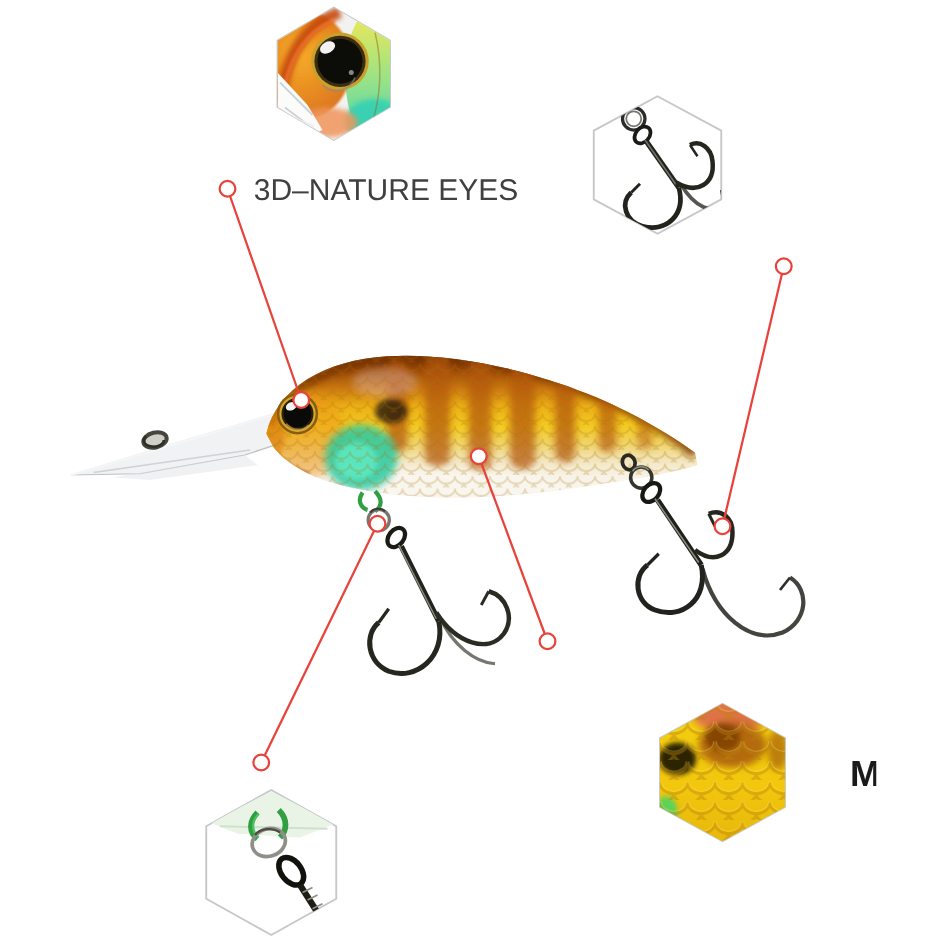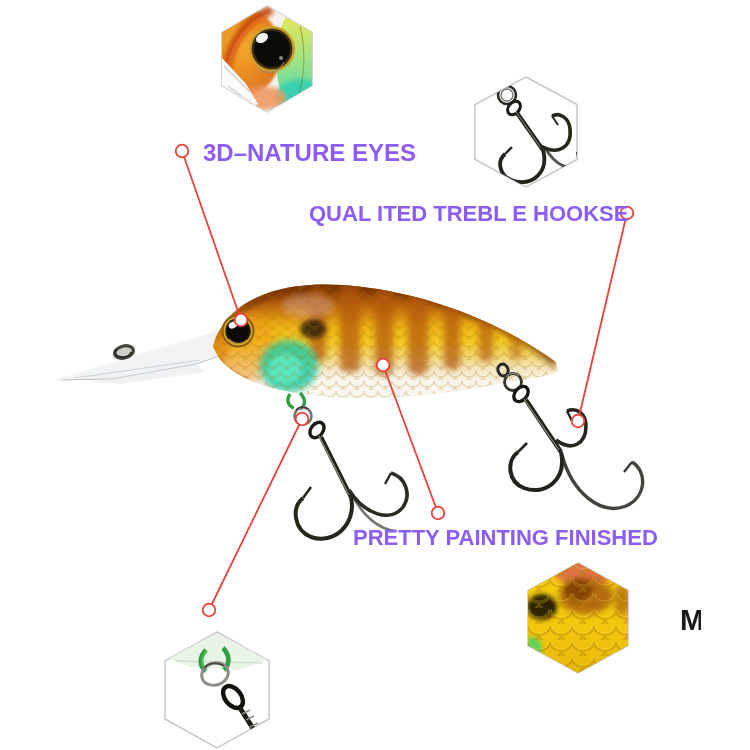--- a/index.html
+++ b/index.html
@@ -2,21 +2,21 @@
 <html><head>
 <meta charset="utf-8">
 <style>
   html,body{margin:0;padding:0;background:#ffffff;}
   .stage{
     position:relative;width:750px;height:750px;background:#ffffff;overflow:hidden;
     font-family:"Liberation Sans", sans-serif;
   }
   .scene{position:absolute;left:0;top:0;}
   .callout-label{
-    position:absolute;font-weight:bold;color:#8b5cf6;white-space:nowrap;line-height:1.05;
+    position:absolute;font-weight:normal;color:#404040;white-space:nowrap;line-height:1.05;
   }
   #label-eyes{left:203px;top:140px;font-size:24px;}
   #label-hooks{left:309px;top:202px;font-size:22px;}
   #label-painting{left:353px;top:526px;font-size:22px;}
   #label-split{left:227px;top:597px;font-size:21px;}
   .cropped-letter-wrap{
     position:absolute;left:680px;top:606px;width:21px;height:32px;overflow:hidden;
   }
   .cropped-letter-wrap span{
     font-weight:bold;font-size:29px;color:#1a1a1a;line-height:1;display:block;
@@ -264,20 +264,18 @@
     <circle cx="627" cy="213" r="6.3"></circle>
     <circle cx="578" cy="421" r="6.3"></circle>
     <circle cx="383" cy="365" r="6.3"></circle>
     <circle cx="438" cy="513" r="6.3"></circle>
     <circle cx="302" cy="419" r="6.3"></circle>
     <circle cx="209" cy="610" r="6.3"></circle>
   </g>
 </svg>
 
   <div class="callout-label" id="label-eyes">3D–NATURE EYES</div>
-  <div class="callout-label" id="label-hooks">QUAL ITED TREBL E HOOKSE</div>
-  <div class="callout-label" id="label-painting">PRETTY PAINTING FINISHED</div>
 
   <div class="cropped-letter-wrap">
     <span>M</span>
   </div>
 
 </div>
 
 </body></html>

